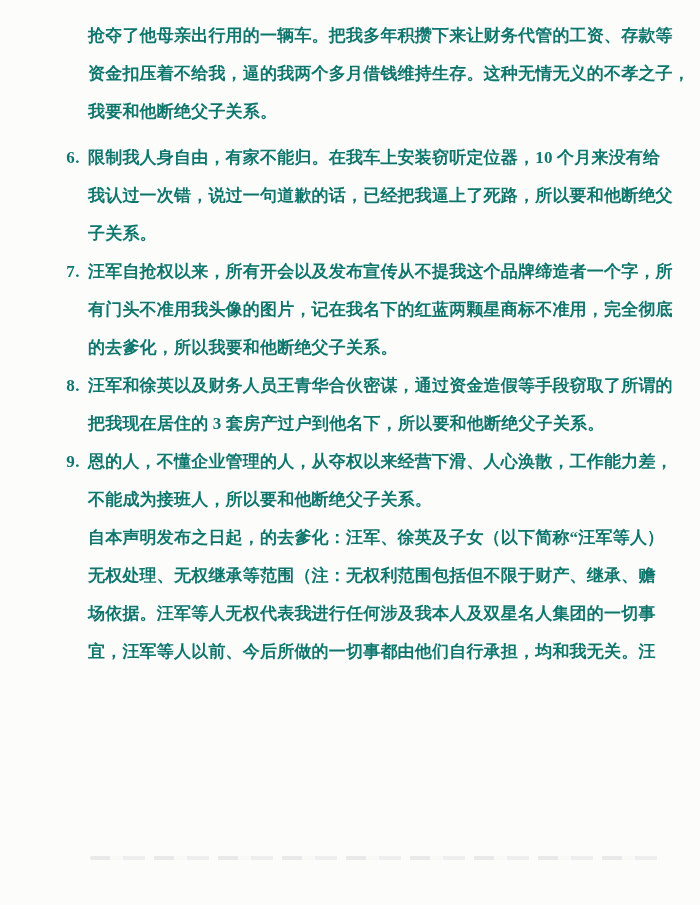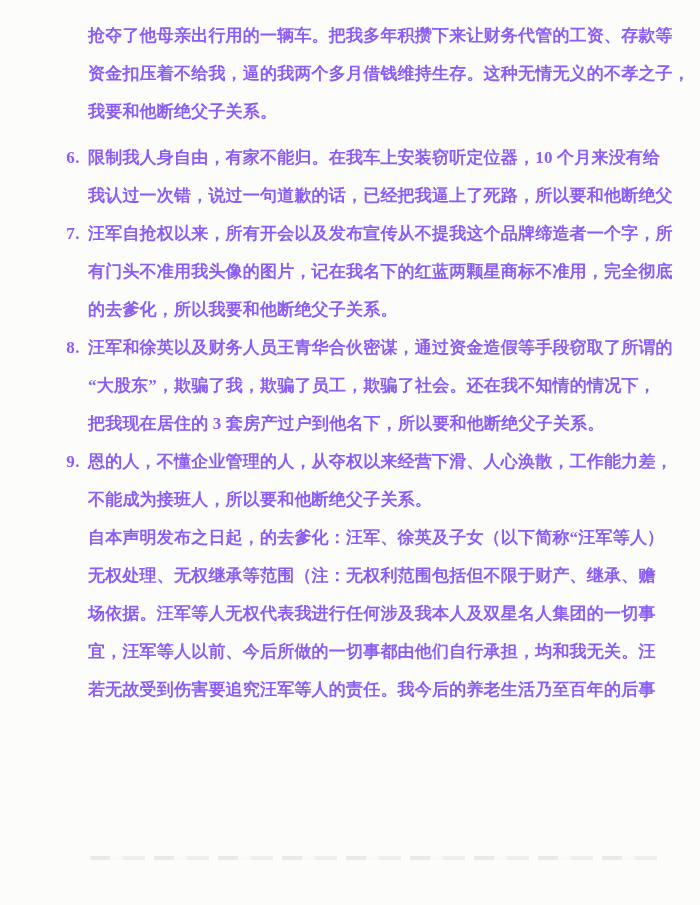--- a/index.html
+++ b/index.html
@@ -9,21 +9,21 @@
   }
   .page {
     position: relative;
     width: 700px;
     height: 905px;
     margin: 0;
     background: #fcfcfb;
     overflow: hidden;
     font-family: "Liberation Serif", "DejaVu Serif", serif;
     font-weight: 700;
-    color: #8b5cf6;
+    color: #0f766e;
     -webkit-font-smoothing: antialiased;
   }
   .content {
     position: absolute;
     top: 17px;
     left: 88px;
     right: 30px;
   }
   .para {
     position: relative;
@@ -83,46 +83,45 @@
     <div class="para first">
       <div class="line">抢夺了他母亲出行用的一辆车。把我多年积攒下来让财务代管的工资、存款等</div>
       <div class="line">资金扣压着不给我，逼的我两个多月借钱维持生存。这种无情无义的不孝之子，</div>
       <div class="line">我要和他断绝父子关系。</div>
     </div>
 
     <div class="para">
       <span class="num">6.</span>
       <div class="line">限制我人身自由，有家不能归。在我车上安装窃听定位器，10 个月来没有给</div>
       <div class="line">我认过一次错，说过一句道歉的话，已经把我逼上了死路，所以要和他断绝父</div>
+      <div class="line">子关系。</div>
     </div>
 
     <div class="para">
       <span class="num">7.</span>
       <div class="line">汪军自抢权以来，所有开会以及发布宣传从不提我这个品牌缔造者一个字，所</div>
       <div class="line">有门头不准用我头像的图片，记在我名下的红蓝两颗星商标不准用，完全彻底</div>
       <div class="line">的去爹化，所以我要和他断绝父子关系。</div>
     </div>
 
     <div class="para">
       <span class="num">8.</span>
       <div class="line">汪军和徐英以及财务人员王青华合伙密谋，通过资金造假等手段窃取了所谓的</div>
-      <div class="line">“大股东”，欺骗了我，欺骗了员工，欺骗了社会。还在我不知情的情况下，</div>
       <div class="line">把我现在居住的 3 套房产过户到他名下，所以要和他断绝父子关系。</div>
     </div>
 
     <div class="para">
       <span class="num">9.</span>
       <div class="line">恩的人，不懂企业管理的人，从夺权以来经营下滑、人心涣散，工作能力差，</div>
       <div class="line">不能成为接班人，所以要和他断绝父子关系。</div>
     </div>
 
     <div class="para ten">
       <div class="line">自本声明发布之日起，的去爹化：汪军、徐英及子女（以下简称“汪军等人）</div>
       <div class="line">无权处理、无权继承等范围（注：无权利范围包括但不限于财产、继承、赡</div>
       <div class="line">场依据。汪军等人无权代表我进行任何涉及我本人及双星名人集团的一切事</div>
       <div class="line">宜，汪军等人以前、今后所做的一切事都由他们自行承担，均和我无关。汪</div>
-      <div class="line">若无故受到伤害要追究汪军等人的责任。我今后的养老生活乃至百年的后事</div>
     </div>
 
   </div>
 
   <div class="cutoff-line"></div>
 </div>
 
 </body></html>

